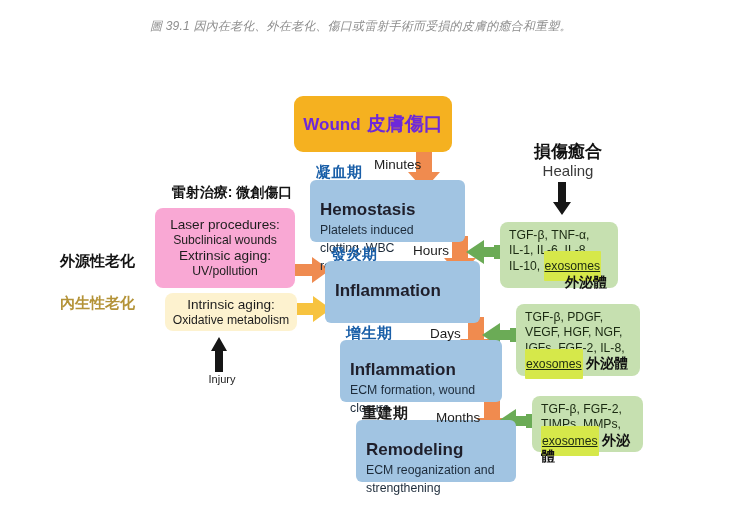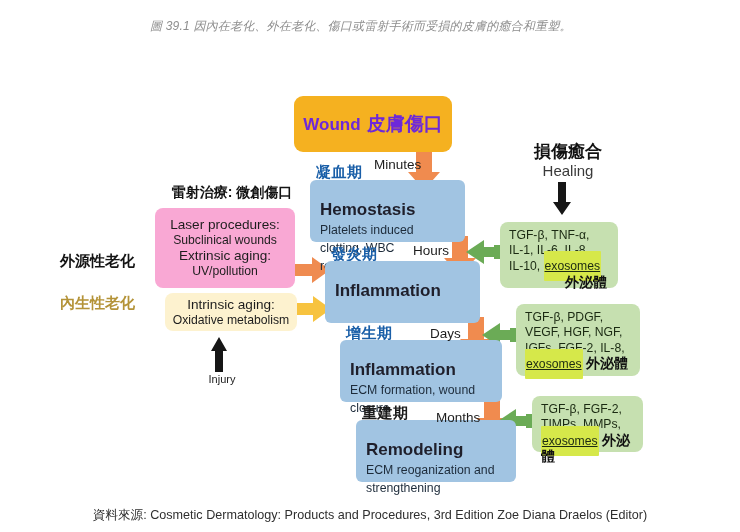--- a/index.html
+++ b/index.html
@@ -279,15 +279,14 @@
   </div>
 
   <div class="box gf gf3">
     <div class="txt">
       <div>TGF-β, FGF-2,</div>
       <div>TIMPs, MMPs,</div>
       <div><span class="hl">exosomes</span> <span class="cn-exo">外泌體</span></div>
     </div>
   </div>
 
-  <div class="footer">資料來源: Cosmetic Dermatology: Products and Procedures, 3rd Edition  Zoe Diana Draelos (Editor)</div>
 
 </div>
 
 </body></html>

